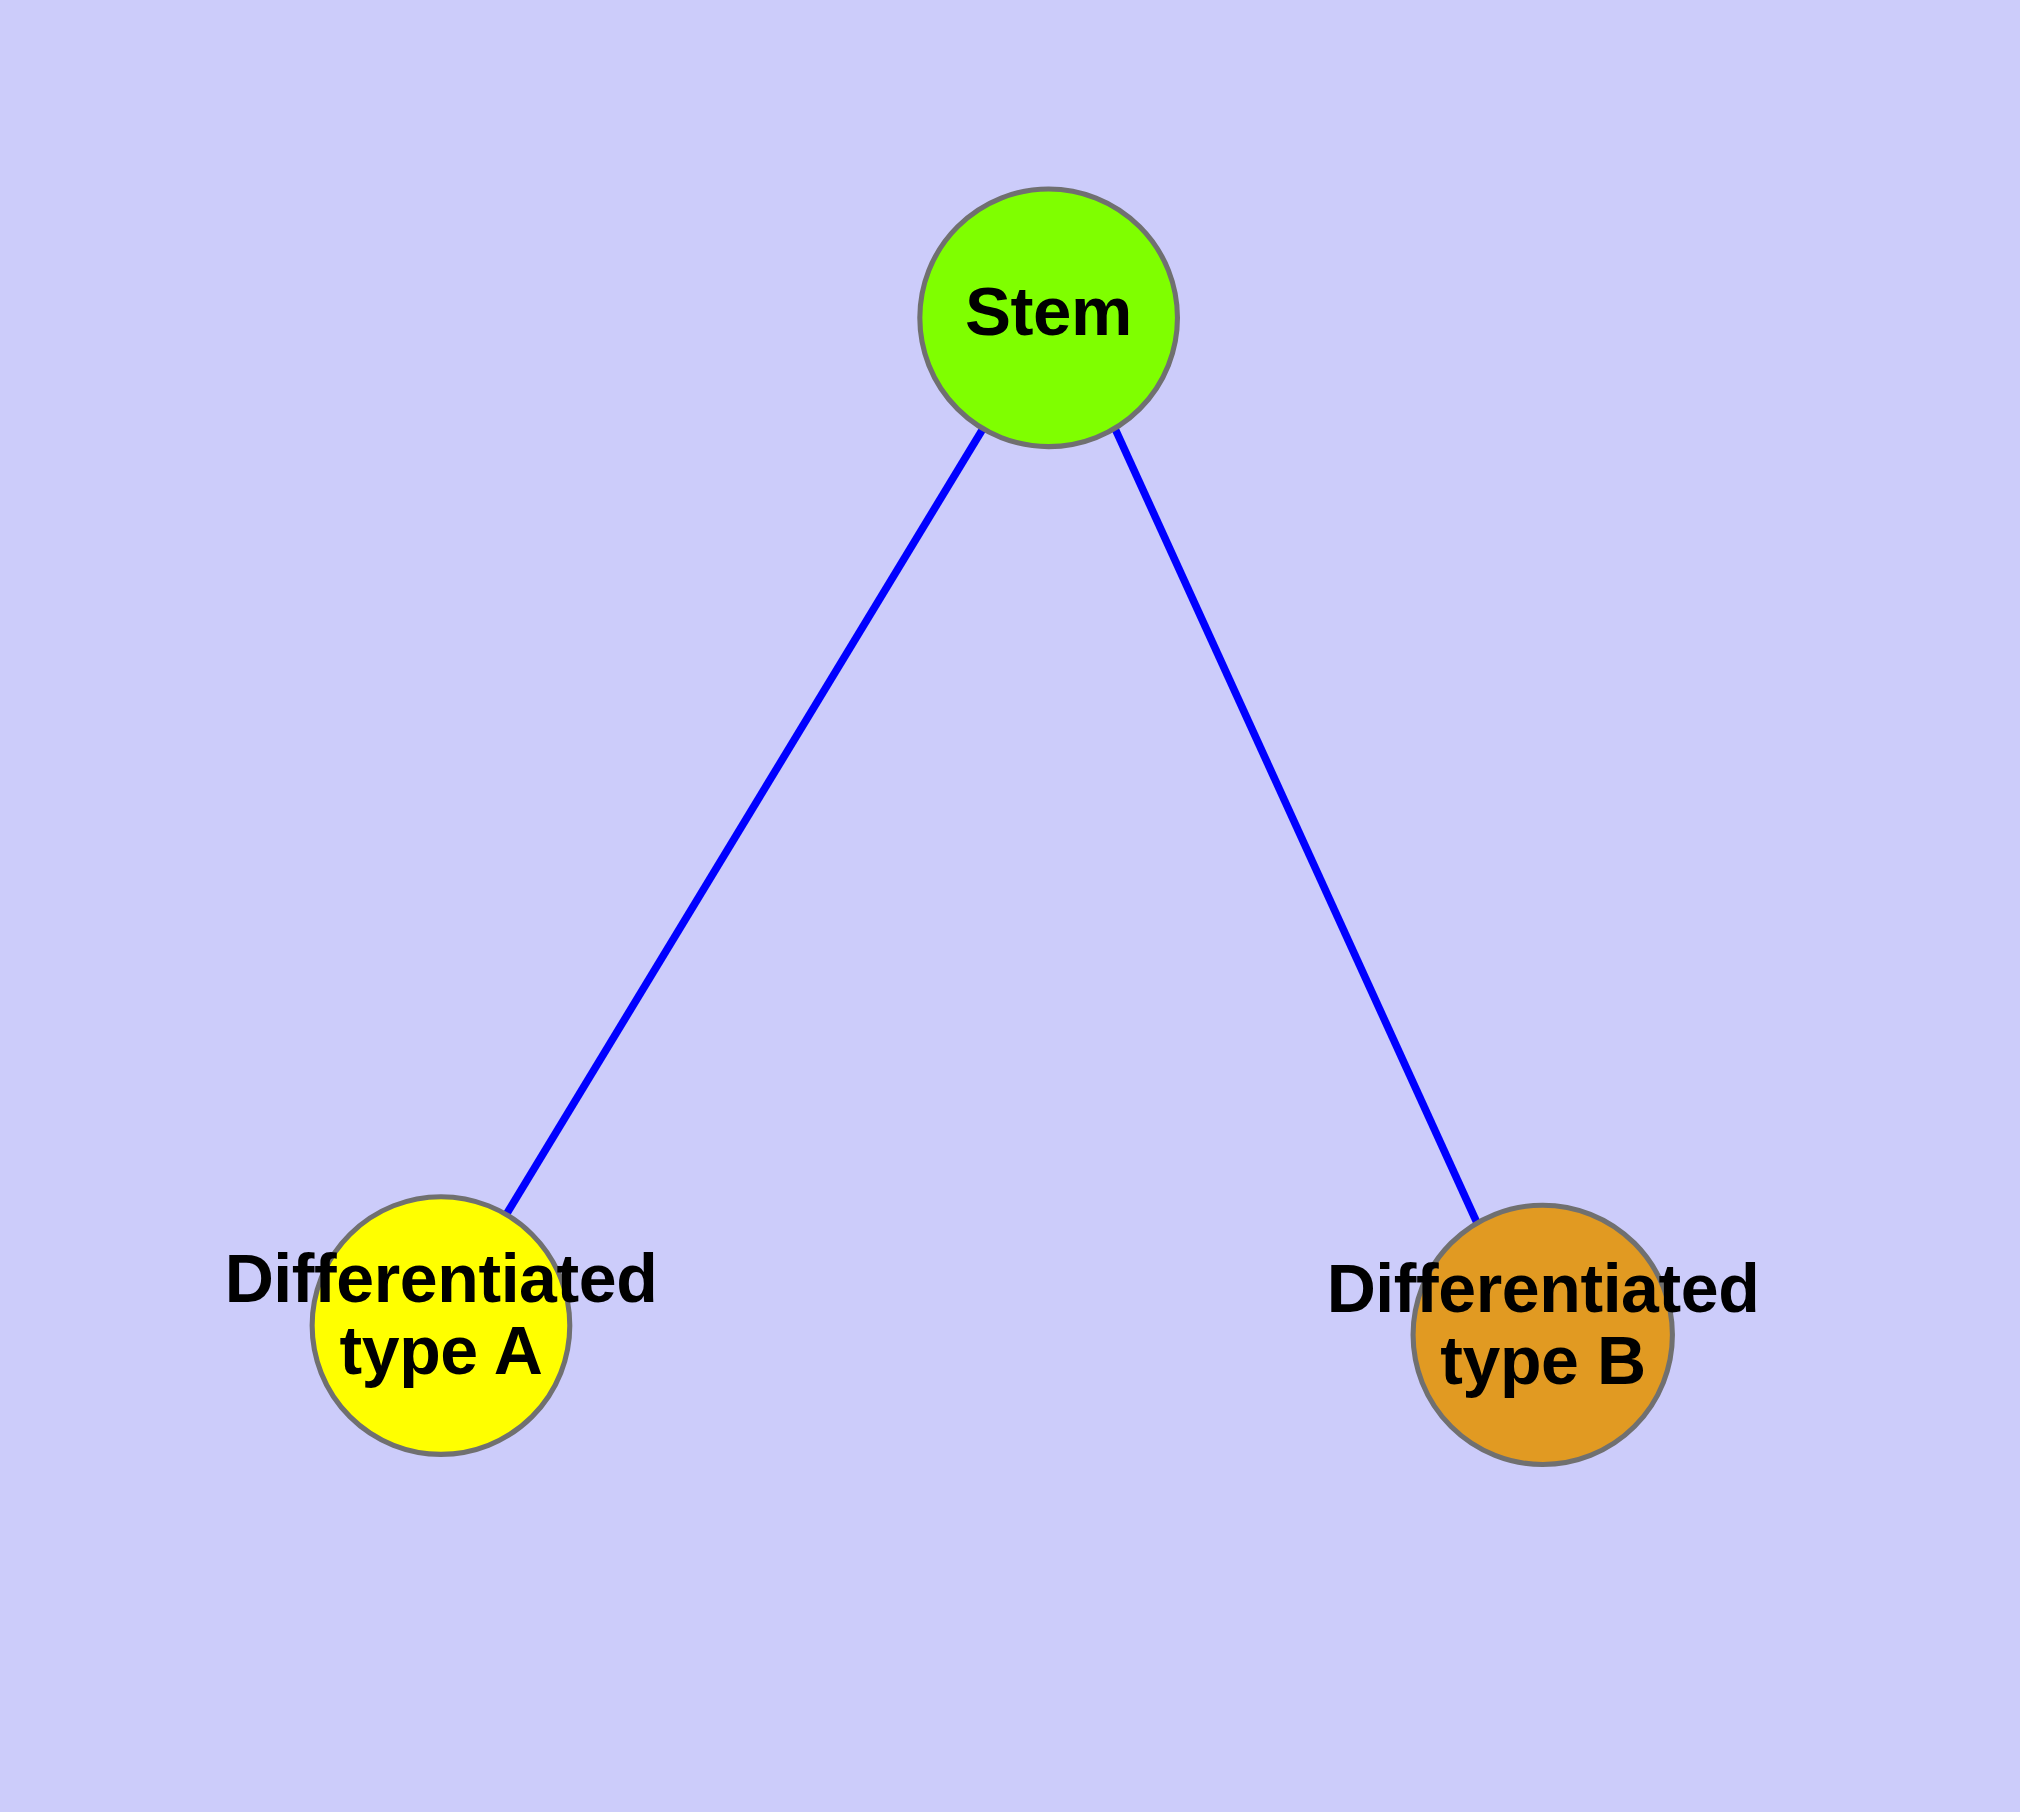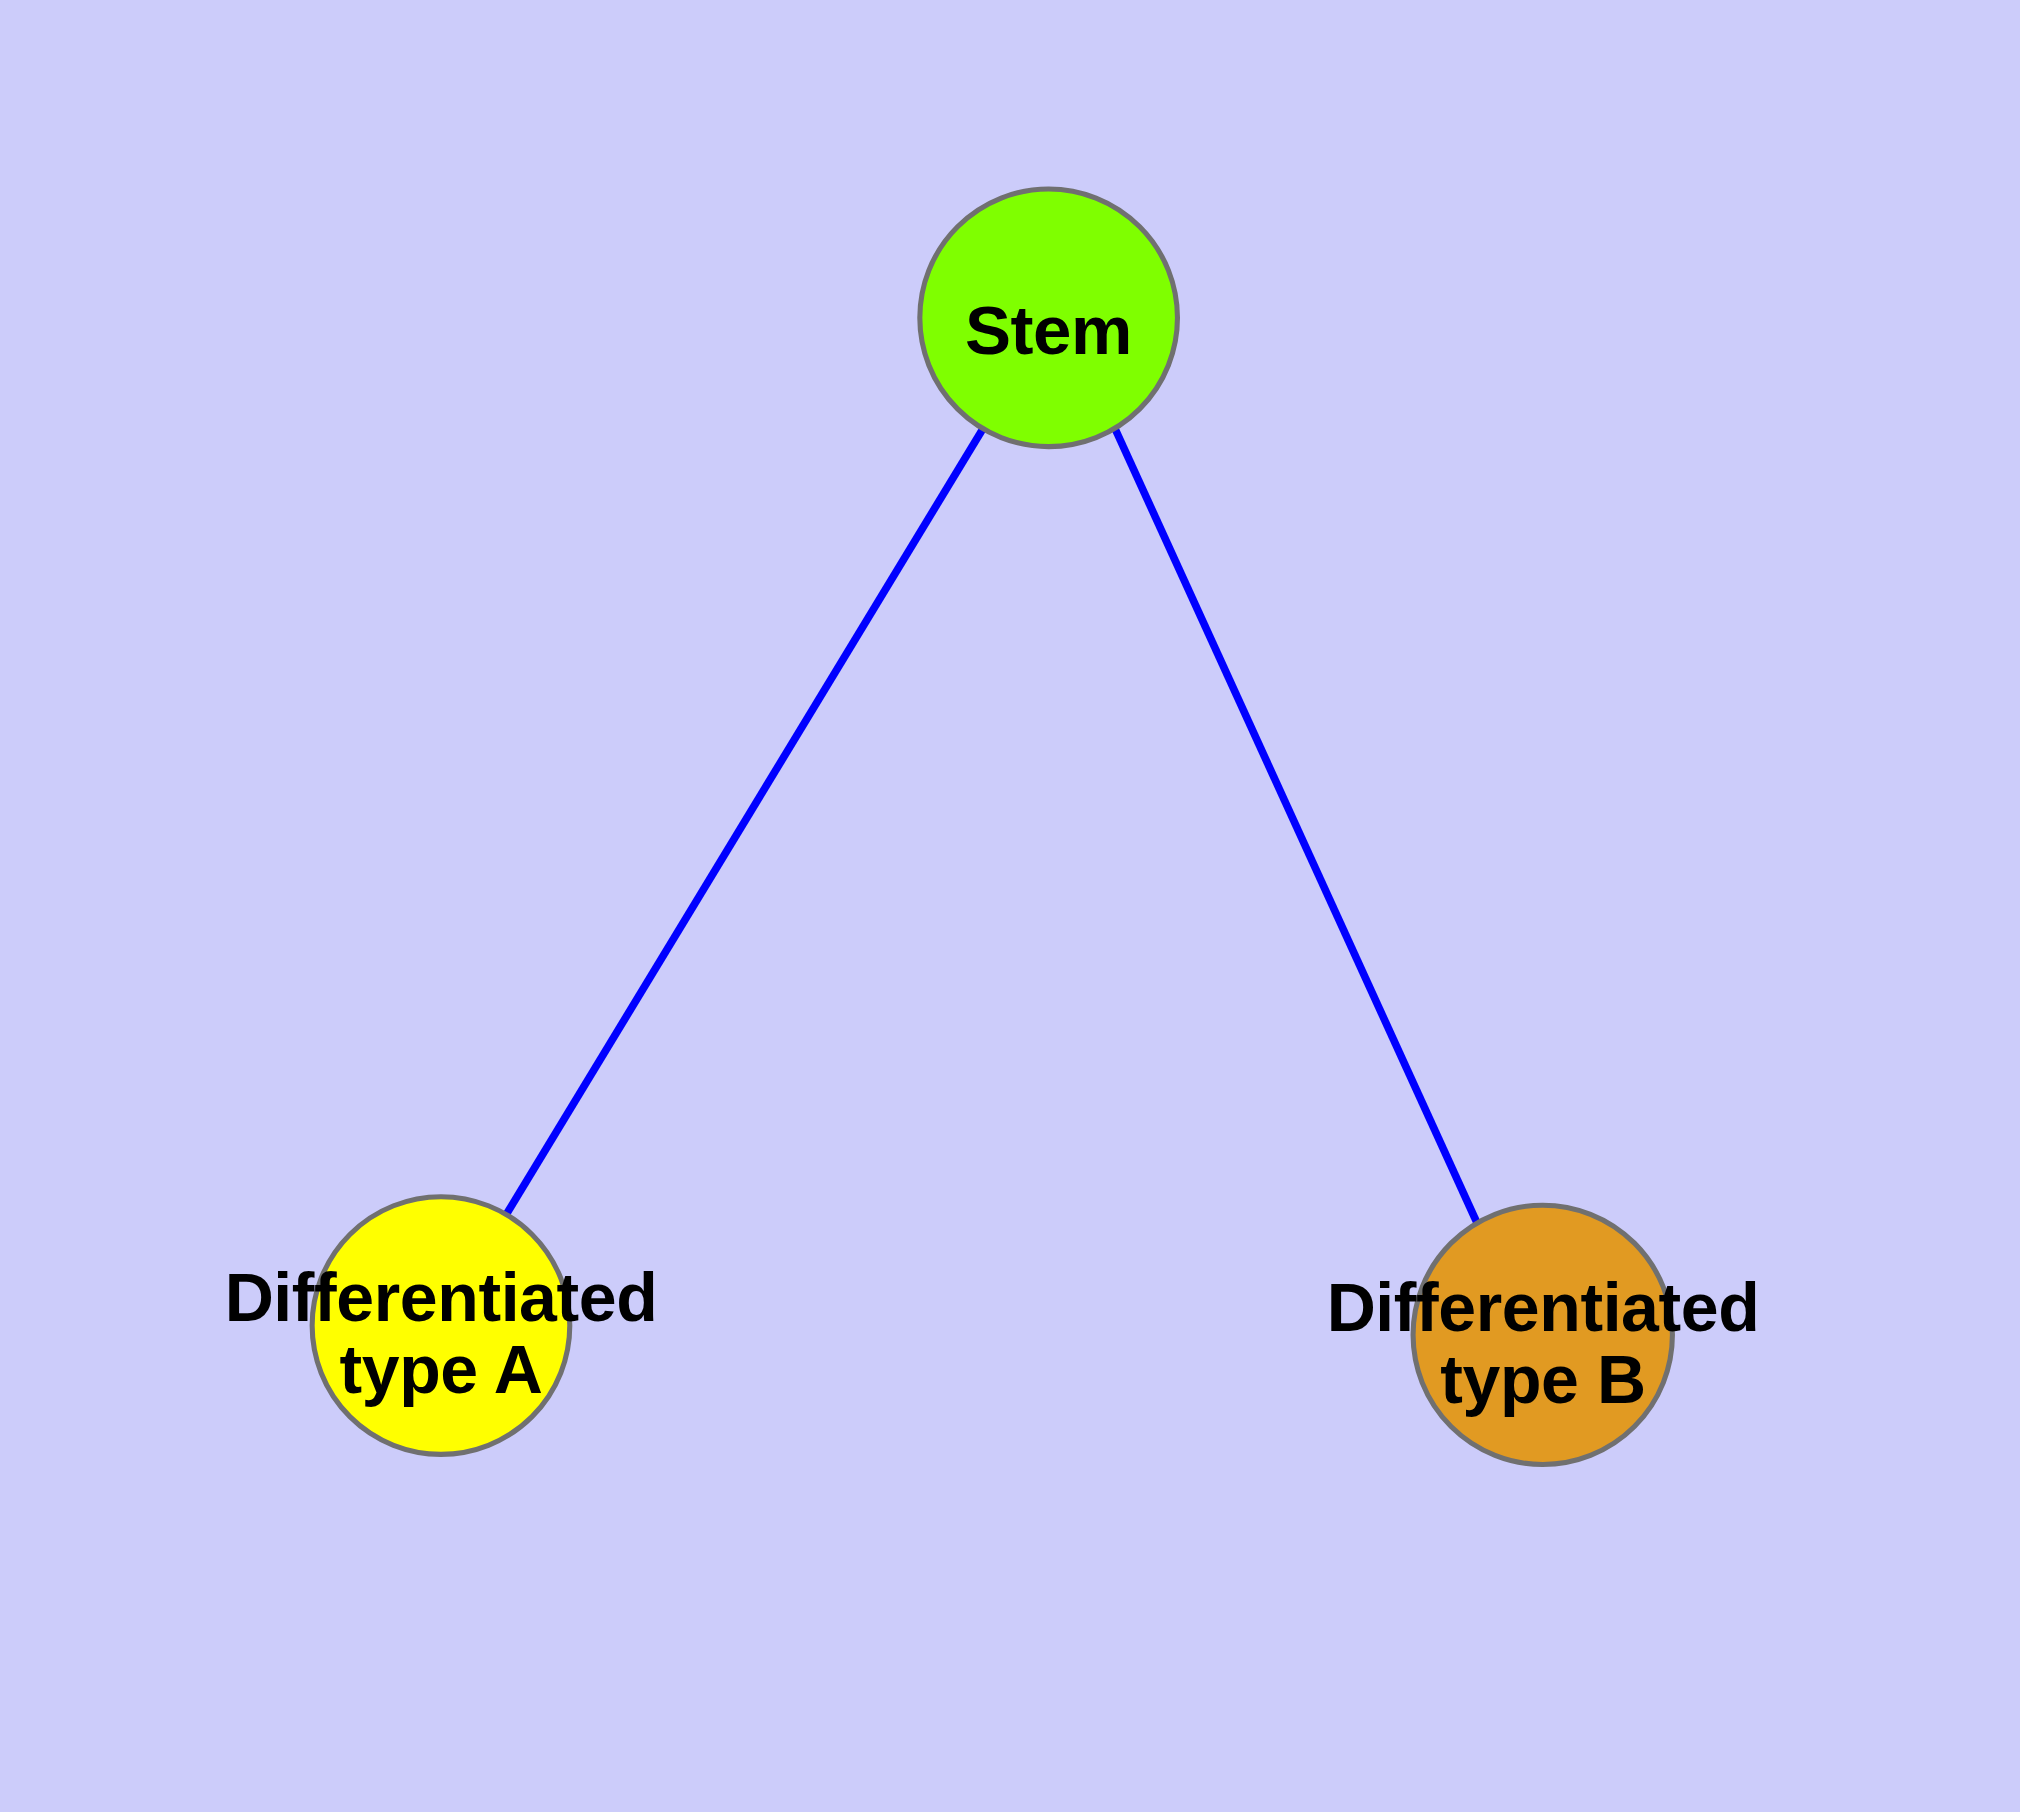--- a/index.html
+++ b/index.html
@@ -25,21 +25,20 @@
   .node-label {
     position: absolute;
     text-align: center;
     font-family: "Liberation Sans", sans-serif;
     font-weight: bold;
     color: #000000;
     white-space: pre-line;
     line-height: 1.06;
     pointer-events: none;
     letter-spacing: -0.4px;
-    margin-top: 19px;
   }
   #label-stem {
     font-size: 69px;
     left: 794px;
     top: 275px;
     width: 509px;
   }
   #label-diff-a {
     font-size: 68px;
     left: 102px;

